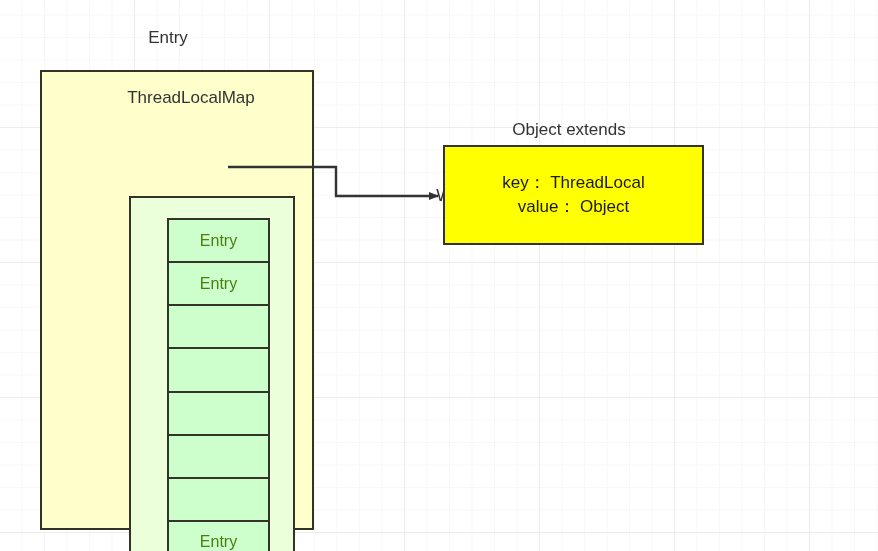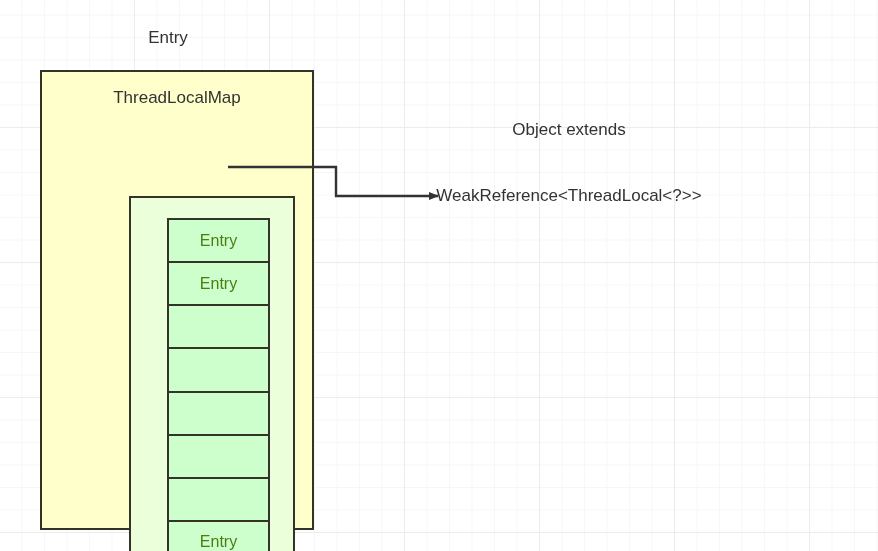--- a/index.html
+++ b/index.html
@@ -69,20 +69,21 @@
 
   #threadlocalmap-label {
     position: absolute;
     left: 0;
     top: 16px;
     width: 100%;
     text-align: center;
     font-size: 17px;
     color: #333333;
     white-space: pre;
+    padding-left: 14px;
   }
 
   
   #map-box {
     position: absolute;
     left: 87px;
     top: 124px;
     width: 166px;
     height: 378px;
     background: #eaffda;
@@ -183,14 +184,18 @@
 
   <svg id="connector" viewBox="0 0 878 551" xmlns="http://www.w3.org/2000/svg">
     <defs>
       <marker id="arrowhead" markerWidth="10" markerHeight="8" refX="9" refY="4" orient="auto" markerUnits="userSpaceOnUse">
         <path d="M0,0 L10,4 L0,8 z" fill="#333333"></path>
       </marker>
     </defs>
     <path d="M 228 167 L 336 167 L 336 196 L 438 196" fill="none" stroke="#333333" stroke-width="2.4" marker-end="url(#arrowhead)"></path>
   </svg>
 
+  <div id="entry-detail-box">
+    <div class="detail-line">key： ThreadLocal</div>
+    <div class="detail-line">value： Object</div>
+  </div>
 
 </div>
 
 </body></html>

